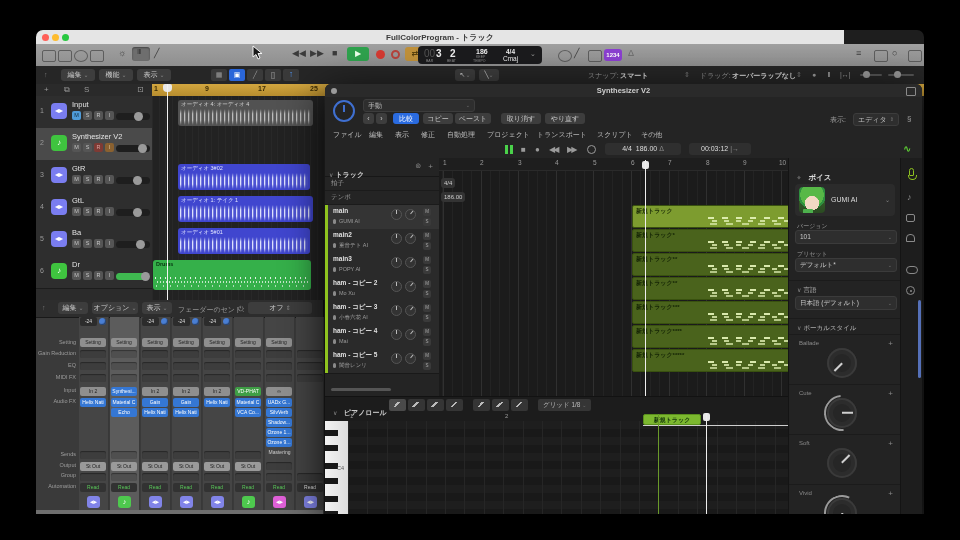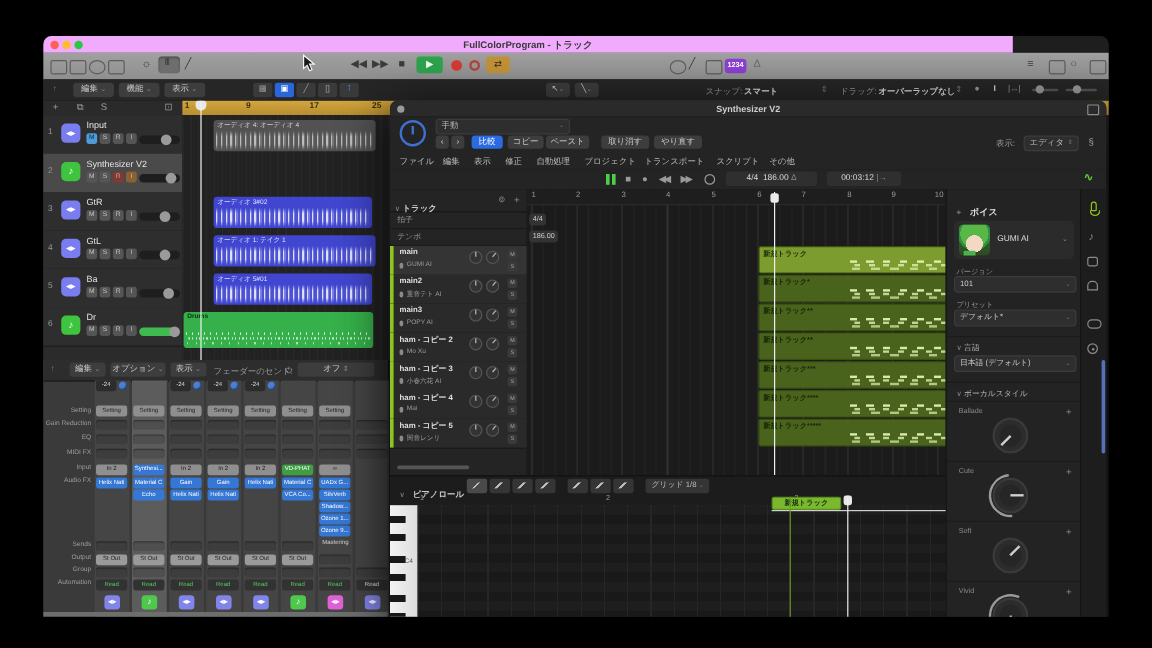--- a/index.html
+++ b/index.html
@@ -2,21 +2,21 @@
 <html><head>
 <meta charset="utf-8">
 <style>
   html,body{margin:0;padding:0;background:#000;width:960px;height:540px;overflow:hidden;
     font-family:"Liberation Sans","DejaVu Sans",sans-serif;-webkit-font-smoothing:antialiased;}
   .abs{position:absolute;}
   #stage{position:relative;width:960px;height:540px;background:#000;}
 
   
   #lgwin{left:36px;top:30px;width:888px;height:484px;background:#1e1e1e;border-radius:7px 7px 0 0;overflow:hidden;box-shadow:0 8px 30px rgba(0,0,0,.8);}
-  .lg-titlebar{left:0;top:0;width:808px;height:14px;background:#f0abfc;}
+  .lg-titlebar{left:0;top:0;width:808px;height:14px;background:#e5e5e5;}
   .tl{width:7px;height:7px;border-radius:50%;top:4px;}
   .lg-title{width:100%;top:2px;text-align:center;font-size:8px;font-weight:bold;color:#3a3a3a;}
   .lg-toolbar{left:0;top:14px;width:888px;height:22px;background:linear-gradient(#a0a0a0,#8f8f8f);border-bottom:1px solid #5f5f5f;}
   .tbico{top:6px;width:12px;height:10px;border:1px solid #4a4a4a;border-radius:2px;opacity:.75;}
   .tbglyph{top:4px;font-size:9px;color:#3b3b3b;}
   .presspill{top:3px;width:18px;height:14px;background:#6e6e6e;border-radius:3px;box-shadow:inset 0 1px 2px rgba(0,0,0,.4);}
   .trico{top:5px;font-size:8px;color:#3b3b3b;letter-spacing:-2px;}
   .playbtn{top:3px;width:22px;height:14px;background:#2ea24d;border-radius:3px;color:#eaffea;font-size:8px;text-align:center;line-height:14px;}
   .recdot{top:6px;width:9px;height:9px;background:#d43a32;border-radius:50%;}
   .capdot{top:6px;width:9px;height:9px;border:2px solid #b5433c;border-radius:50%;box-sizing:border-box;}
@@ -211,20 +211,33 @@
     <div class="abs tbglyph" style="left:118px">╱</div>
 
     <div class="abs tbglyph" style="left:256px">◀◀</div>
     <div class="abs tbglyph" style="left:274px">▶▶</div>
     <div class="abs tbglyph" style="left:296px">■</div>
     <div class="abs playbtn" style="left:311px"><span>▶</span></div>
     <div class="abs recdot" style="left:340px"></div>
     <div class="abs capdot" style="left:355px"></div>
     <div class="abs cycbtn" style="left:369px"><span>⇄</span></div>
 
+    <div class="abs lcd">
+      <span class="abs" style="left:6px;top:2px;font-size:10px;color:#555">00</span>
+      <span class="abs" style="left:18px;top:2px;font-size:10px;font-weight:bold">3</span>
+      <span class="abs lcdlab" style="left:8px;top:13px">BAR</span>
+      <span class="abs" style="left:32px;top:2px;font-size:10px;font-weight:bold">2</span>
+      <span class="abs lcdlab" style="left:29px;top:13px">BEAT</span>
+      <span class="abs" style="left:58px;top:2px;font-size:7px;font-weight:bold">186</span>
+      <span class="abs lcdlab" style="left:58px;top:9px">KEEP</span>
+      <span class="abs lcdlab" style="left:55px;top:13px">TEMPO</span>
+      <span class="abs" style="left:88px;top:2px;font-size:6.5px;font-weight:bold">4/4</span>
+      <span class="abs" style="left:85px;top:9px;font-size:6.5px">Cmaj</span>
+      <span class="abs" style="left:112px;top:4px;font-size:7px;color:#999">⌄</span>
+    </div>
 
     <div class="abs tbico" style="left:522px;border-radius:50%"></div>
     <div class="abs tbglyph" style="left:538px">╱</div>
     <div class="abs tbico" style="left:552px"></div>
     <div class="abs badge1234" style="left:568px"><span>1234</span></div>
     <div class="abs tbglyph" style="left:592px;opacity:.5">Δ</div>
 
     <div class="abs tbglyph" style="left:820px">≡</div>
     <div class="abs tbico" style="left:838px"></div>
     <div class="abs tbglyph" style="left:856px">○</div>

